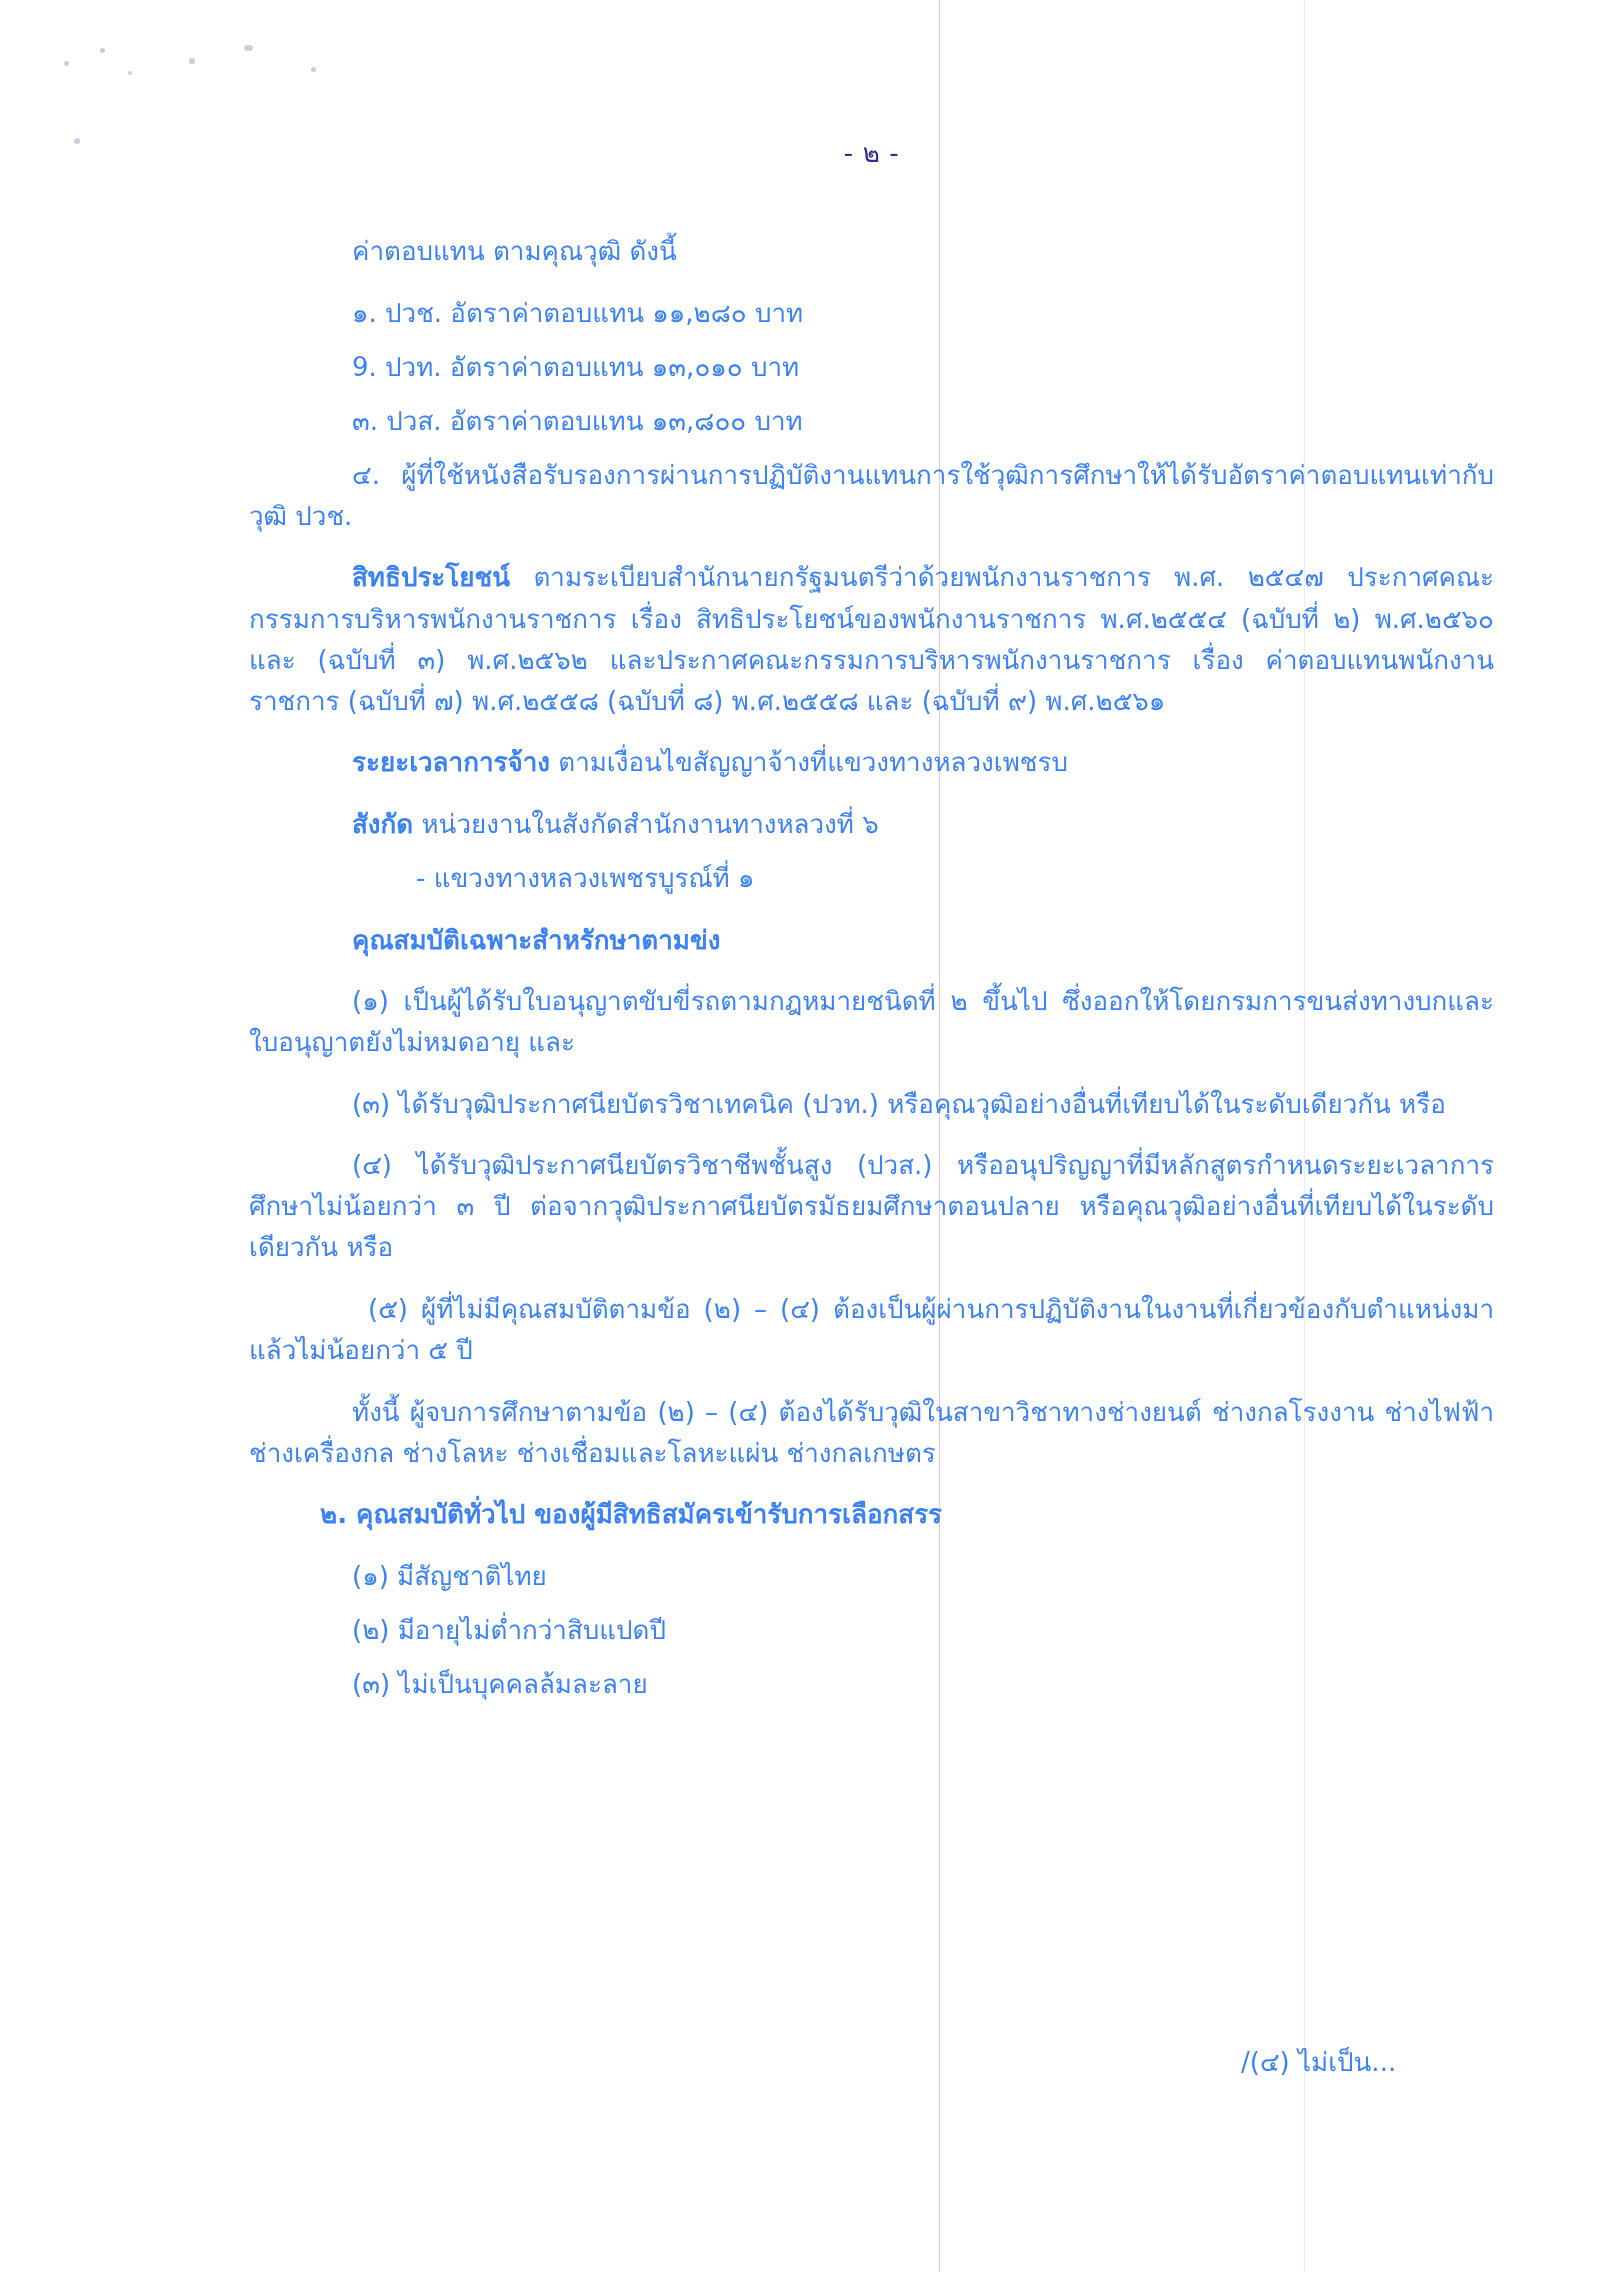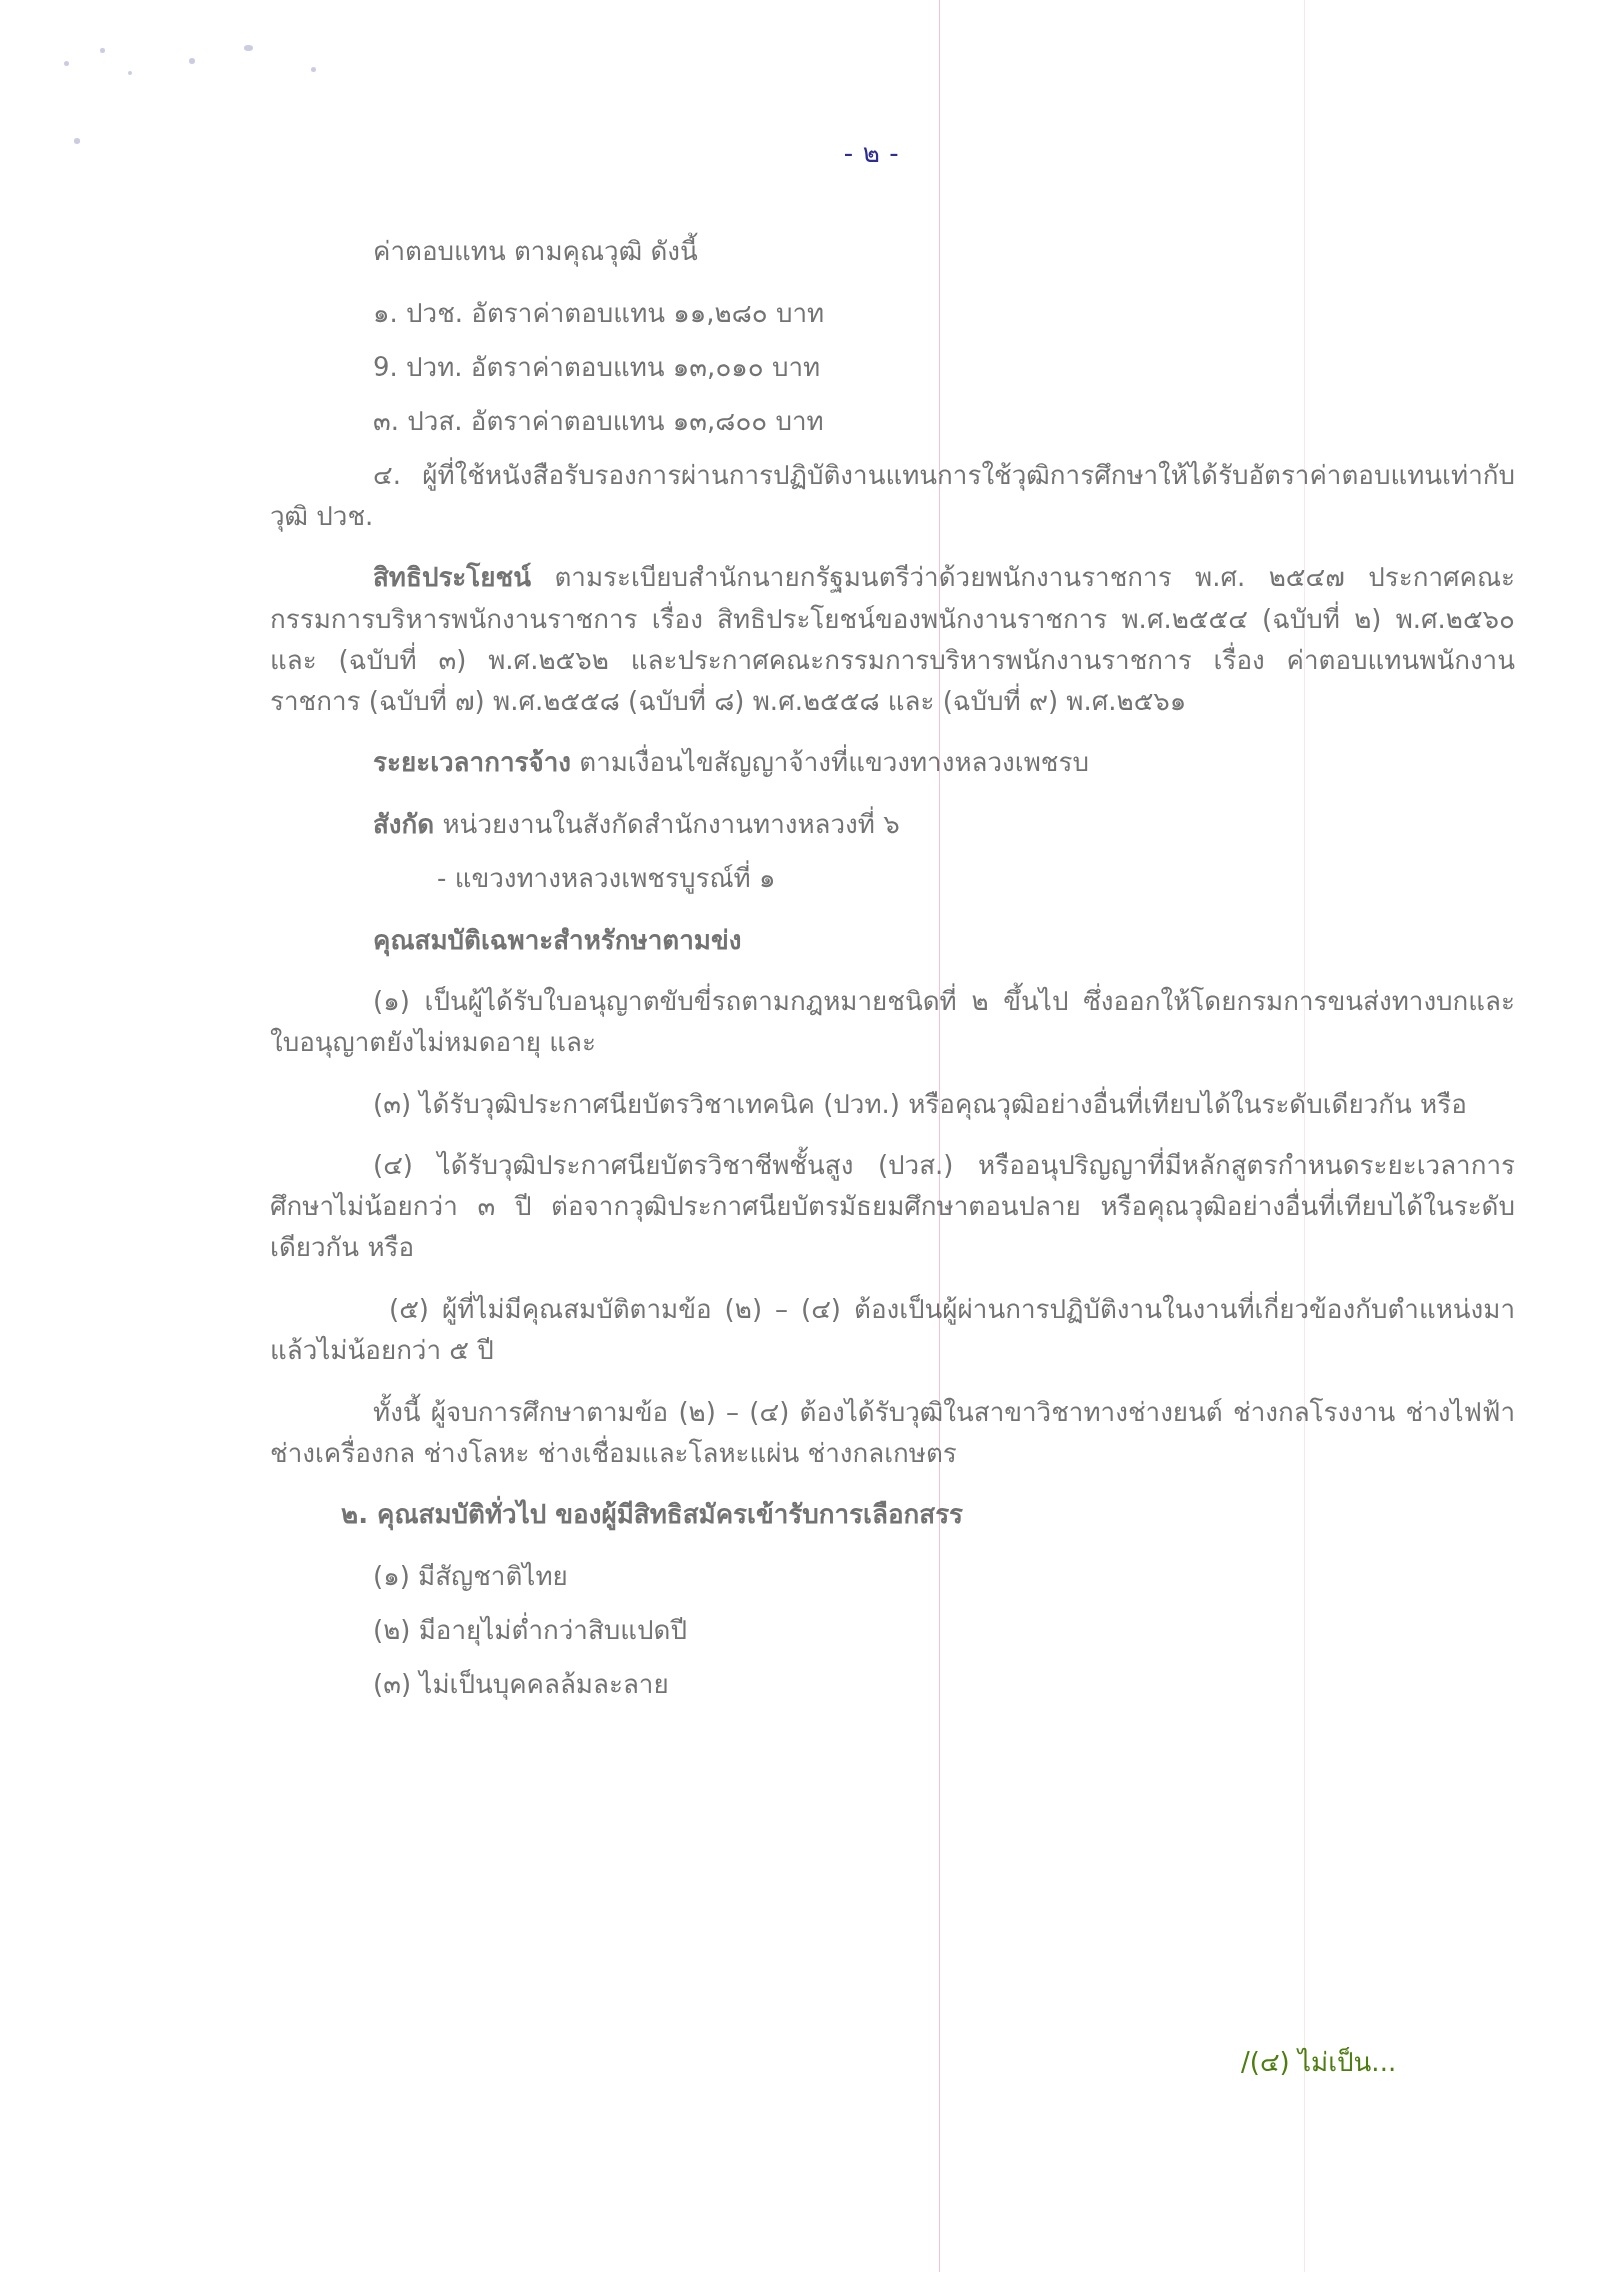--- a/index.html
+++ b/index.html
@@ -53,22 +53,21 @@
     letter-spacing: 0.6px;
   }
 
   .body-text {
     position: absolute;
     top: 231px;
     left: 0;
     width: 1245px;
     font-size: 26px;
     line-height: 1.0;
-    color: #737373;
-    margin-left: 21px;
+    color: #3b82f6;
   }
 
   p {
     margin: 0 0 0 0;
   }
 
   .para {
     margin-bottom: 20.5px;
     line-height: 1.58;
   }
@@ -82,21 +81,21 @@
   .just {
     text-align: justify;
     text-justify: inter-word;
   }
 
   .footer-note {
     position: absolute;
     top: 2041px;
     left: 992px;
     font-size: 26px;
-    color: #4d7c0f;
+    color: #3b82f6;
   }
 
   .subline {
     padding-left: 167px;
   }
 </style>
 </head>
 <body>
 
 <div class="page">

